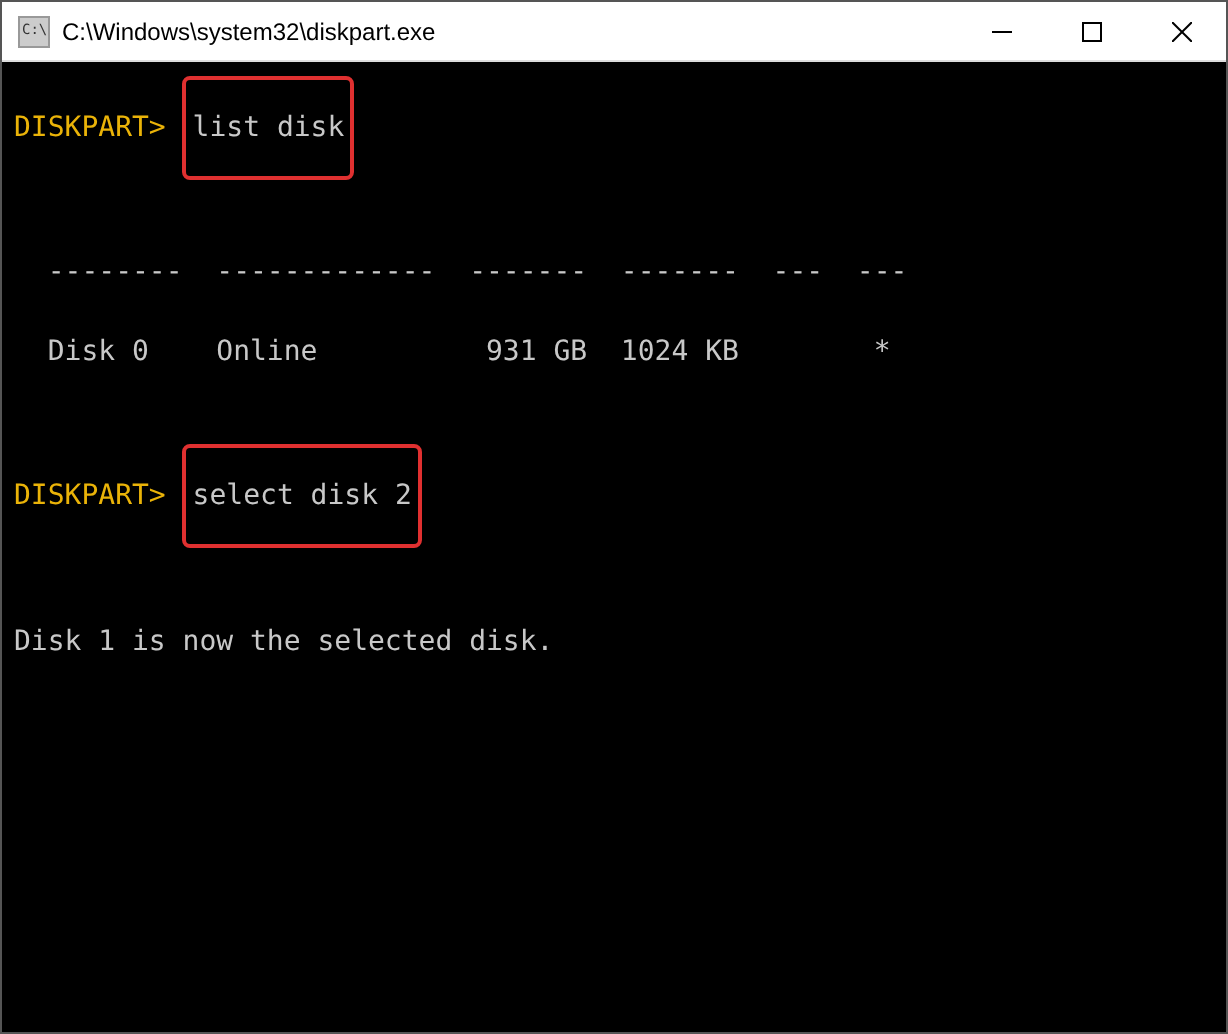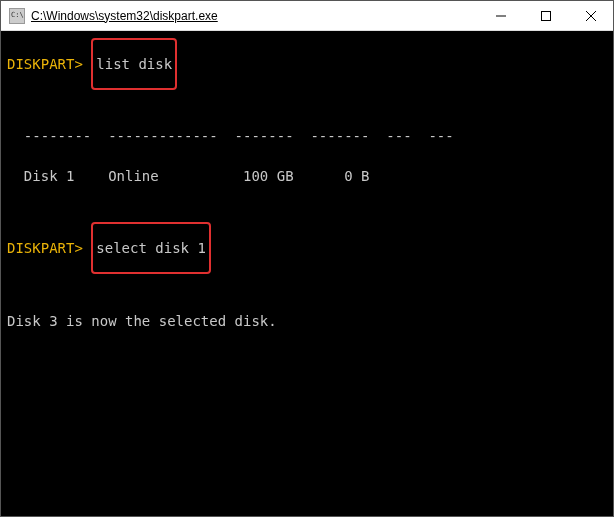--- a/index.html
+++ b/index.html
@@ -12,21 +12,20 @@
       display: flex;
       flex-direction: column;
       overflow: hidden;
     }
     .titlebar {
       height: 30px;
       background: #fff;
       display: flex;
       align-items: center;
       border-bottom: 1px solid #ddd;
-      text-decoration: underline;
     }
     .title-icon {
       width: 16px;
       height: 16px;
       margin-left: 8px;
       margin-right: 6px;
       background: #ccc;
       border: 1px solid #999;
       display: inline-block;
       position: relative;
@@ -102,25 +101,25 @@
             <line x1="10" y1="0" x2="0" y2="10" stroke="#000" stroke-width="1"></line>
           </svg>
       </div>
     </div>
   </div>
 
   <div class="terminal">
 <span class="row"><span class="prompt">DISKPART&gt;</span> <span class="cmd">list disk</span></span>
 <div class="gap"></div>
 <span class="row">  --------  -------------  -------  -------  ---  ---</span>
-<span class="row">  Disk 1    Online          100 GB      0 B</span>
+<span class="row">  Disk 0    Online          931 GB  1024 KB        *</span>
 <div class="gap"></div>
-<span class="row"><span class="prompt">DISKPART&gt;</span> <span class="cmd">select disk 1</span></span>
+<span class="row"><span class="prompt">DISKPART&gt;</span> <span class="cmd">select disk 2</span></span>
 <div class="gap"></div>
-<span class="row">Disk 3 is now the selected disk.</span>
+<span class="row">Disk 1 is now the selected disk.</span>
 <div class="gap"></div>
 <div class="gap"></div>
 
 
 
 
 
 
 
 

